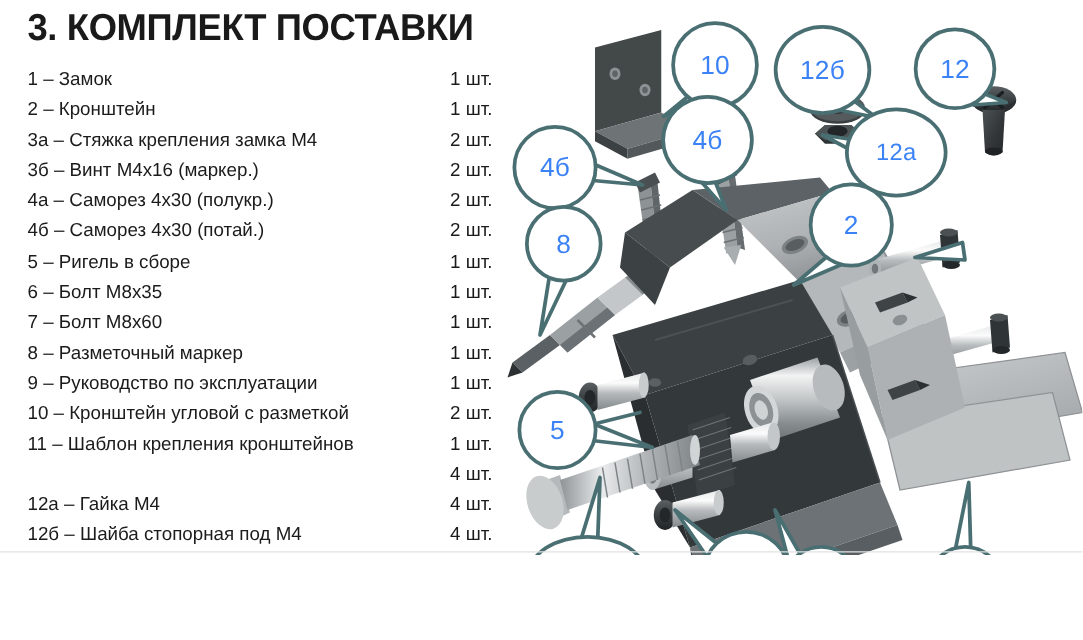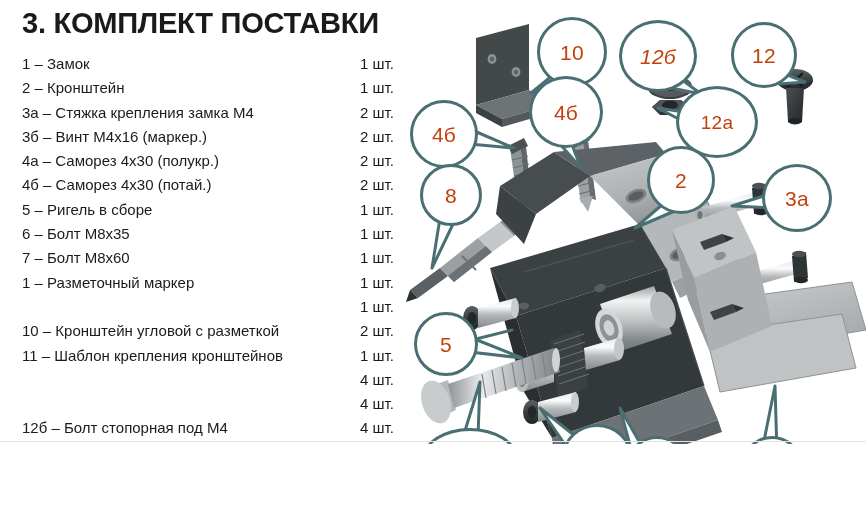--- a/index.html
+++ b/index.html
@@ -42,21 +42,21 @@
   .callout{position:absolute;}
   .callout .bub{
     position:absolute;left:0;top:0;
     border:3px solid #4a6f73;
     background:#ffffff;
     border-radius:50%;
     box-sizing:border-box;
     display:flex;align-items:center;justify-content:center;
   }
   .callout .num{
-    font-size:21px;color:#c2410c;
+    font-size:21px;color:#3b82f6;
     line-height:1;letter-spacing:0.2px;
     user-select:none;
   }
   .callout .num.small{font-size:19px;}
 
   #footer-rule{
     position:absolute;left:0;bottom:2px;width:866px;height:1px;
     background:#e2e2e2;
   }
 </style>
@@ -98,42 +98,44 @@
       </div>
       <div class="part-row">
         <span class="part-label">6 – Болт М8х35</span>
         <span class="part-qty">1 шт.</span>
       </div>
       <div class="part-row">
         <span class="part-label">7 – Болт М8х60</span>
         <span class="part-qty">1 шт.</span>
       </div>
       <div class="part-row">
-        <span class="part-label">1 – Разметочный маркер</span>
-        <span class="part-qty">1 шт.</span>
-      </div>
-      <div class="part-row">
+        <span class="part-label">8 – Разметочный маркер</span>
+        <span class="part-qty">1 шт.</span>
+      </div>
+      <div class="part-row">
+        <span class="part-label">9 – Руководство по эксплуатации</span>
         <span class="part-qty">1 шт.</span>
       </div>
       <div class="part-row">
         <span class="part-label">10 – Кронштейн угловой с разметкой</span>
         <span class="part-qty">2 шт.</span>
       </div>
       <div class="part-row">
         <span class="part-label">11 – Шаблон крепления кронштейнов</span>
         <span class="part-qty">1 шт.</span>
       </div>
       <div class="part-row">
         <span class="part-qty">4 шт.</span>
       </div>
       <div class="part-row">
+        <span class="part-label">12а – Гайка М4</span>
         <span class="part-qty">4 шт.</span>
       </div>
       <div class="part-row">
-        <span class="part-label">12б – Болт стопорная под М4</span>
+        <span class="part-label">12б – Шайба стопорная под М4</span>
         <span class="part-qty">4 шт.</span>
       </div>
     </div>
 
   <div id="diagram">
 
     <svg id="art" width="462" height="512" viewBox="0 0 462 512">
       <defs>
         <linearGradient id="gMetalH" x1="0" y1="0" x2="0" y2="1">
           <stop offset="0" stop-color="#e6e8e9"></stop>
@@ -372,21 +374,21 @@
       </svg>
       <div class="bub" style="width:70px;height:70px;">
         <span class="num">10</span>
       </div>
     </div>
 
     <div class="callout" style="left:215px;top:20px;width:84px;height:80px;">
       <svg width="84" height="80" style="position:absolute;left:0;top:0;overflow:visible;">
         <path d="M58,56 L82,74 L52,68 Z" fill="#ffffff" stroke="#4a6f73" stroke-width="3" stroke-linejoin="round"></path>
       </svg>
-      <div class="bub" style="width:78px;height:72px;font-style:italic;">
+      <div class="bub" style="width:78px;height:72px;">
         <span class="num">12б</span>
       </div>
     </div>
 
     <div class="callout" style="left:327px;top:22px;width:72px;height:72px;">
       <svg width="72" height="72" style="position:absolute;left:0;top:0;overflow:visible;">
         <path d="M54,52 L74,60 L48,62 Z" fill="#ffffff" stroke="#4a6f73" stroke-width="3" stroke-linejoin="round"></path>
       </svg>
       <div class="bub" style="width:66px;height:66px;justify-content:center;">
         <span class="num">12</span>
@@ -435,23 +437,20 @@
       </svg>
       <div class="bub" style="width:68px;height:68px;">
         <span class="num">2</span>
       </div>
     </div>
 
     <div class="callout" style="left:358px;top:164px;width:76px;height:72px;">
       <svg width="76" height="72" style="position:absolute;left:0;top:0;overflow:visible;">
         <path d="M8,30 L-30,42 L10,44 Z" fill="#ffffff" stroke="#4a6f73" stroke-width="3" stroke-linejoin="round"></path>
       </svg>
-      <div class="bub" style="width:70px;height:68px;">
-        <span class="num">3а</span>
-      </div>
     </div>
 
     <div class="callout" style="left:10px;top:312px;width:68px;height:68px;">
       <svg width="68" height="68" style="position:absolute;left:0;top:0;overflow:visible;">
         <path d="M58,26 L108,46 L56,40 Z" fill="#ffffff" stroke="#4a6f73" stroke-width="3" stroke-linejoin="round"></path>
         <path d="M58,28 L98,18" stroke="#4a6f73" stroke-width="3" fill="none" stroke-linecap="round"></path>
       </svg>
       <div class="bub" style="width:64px;height:64px;">
         <span class="num">5</span>
       </div>

